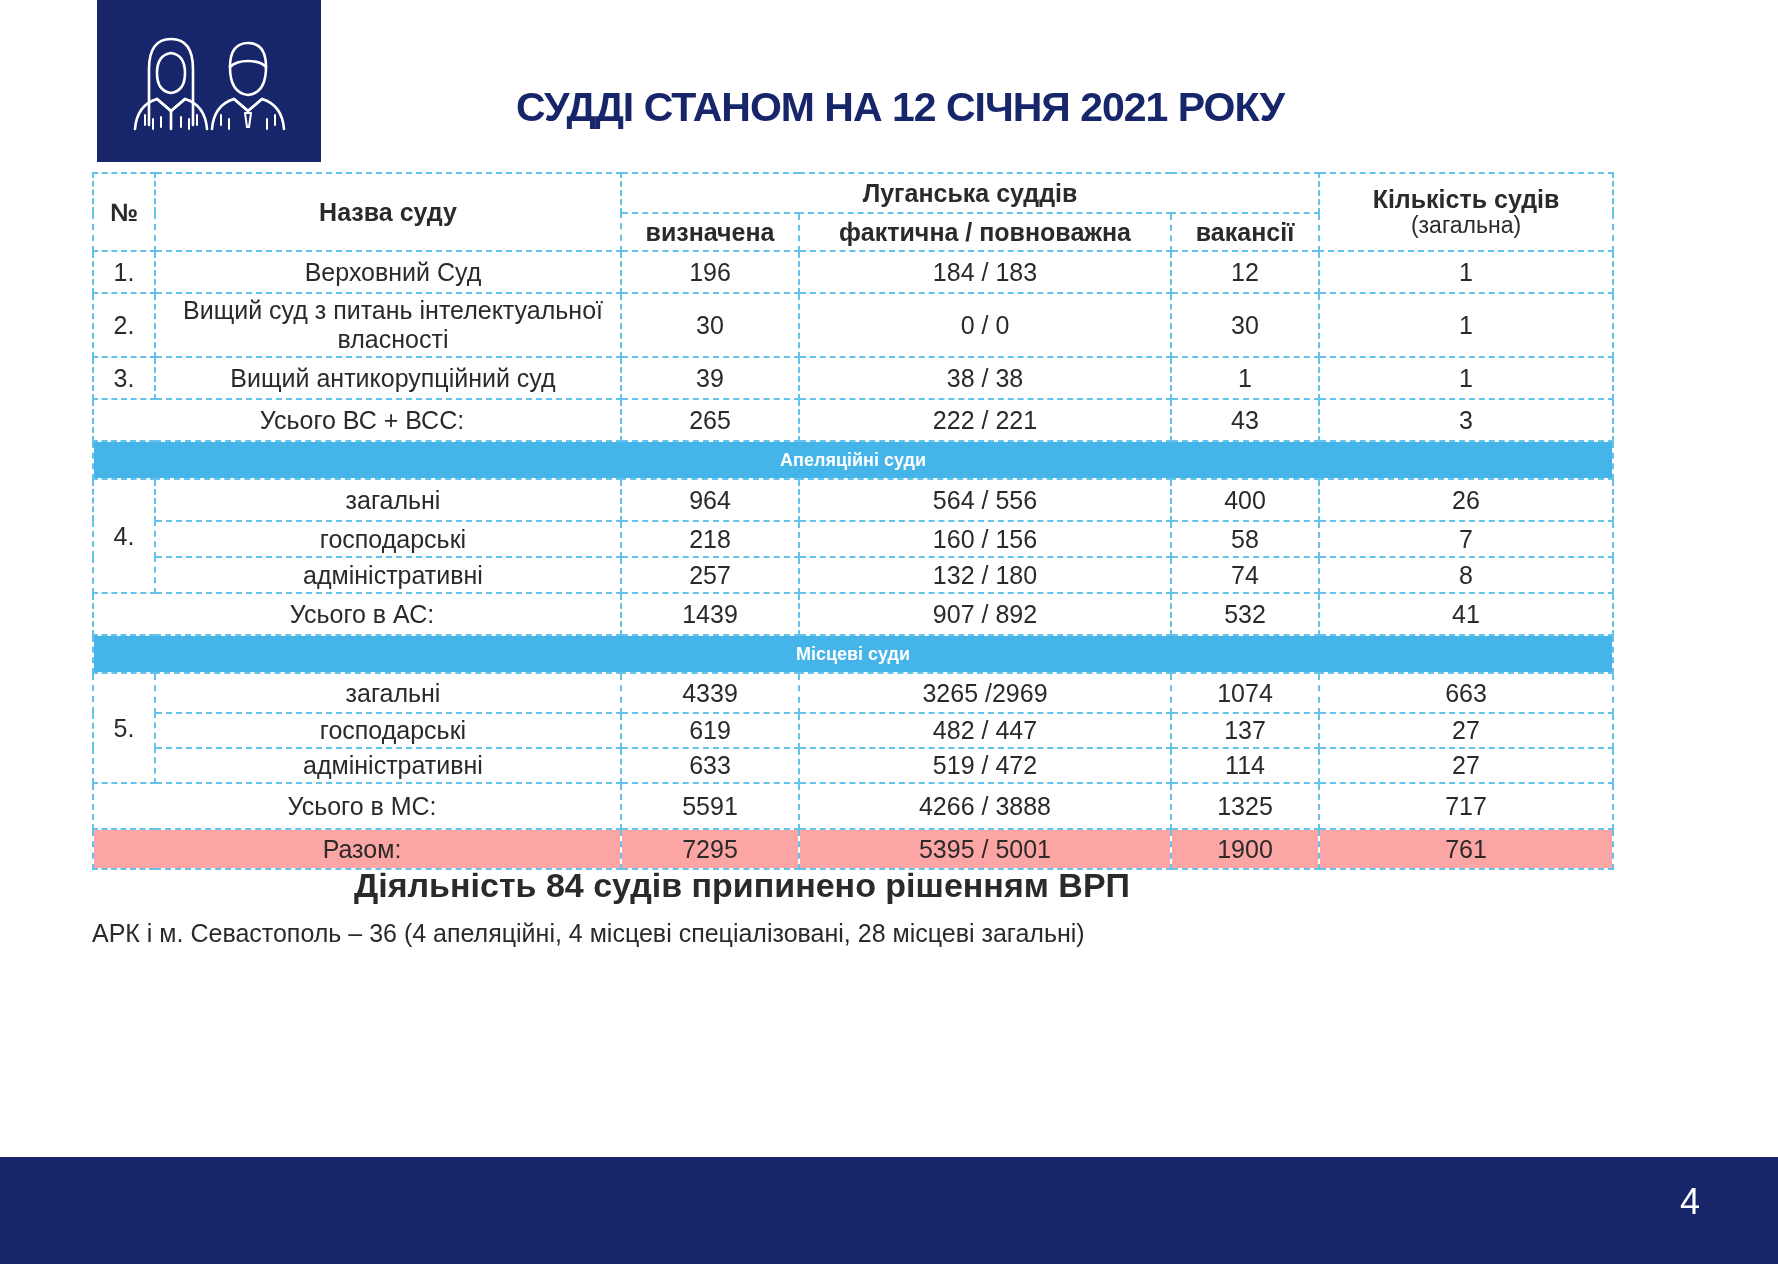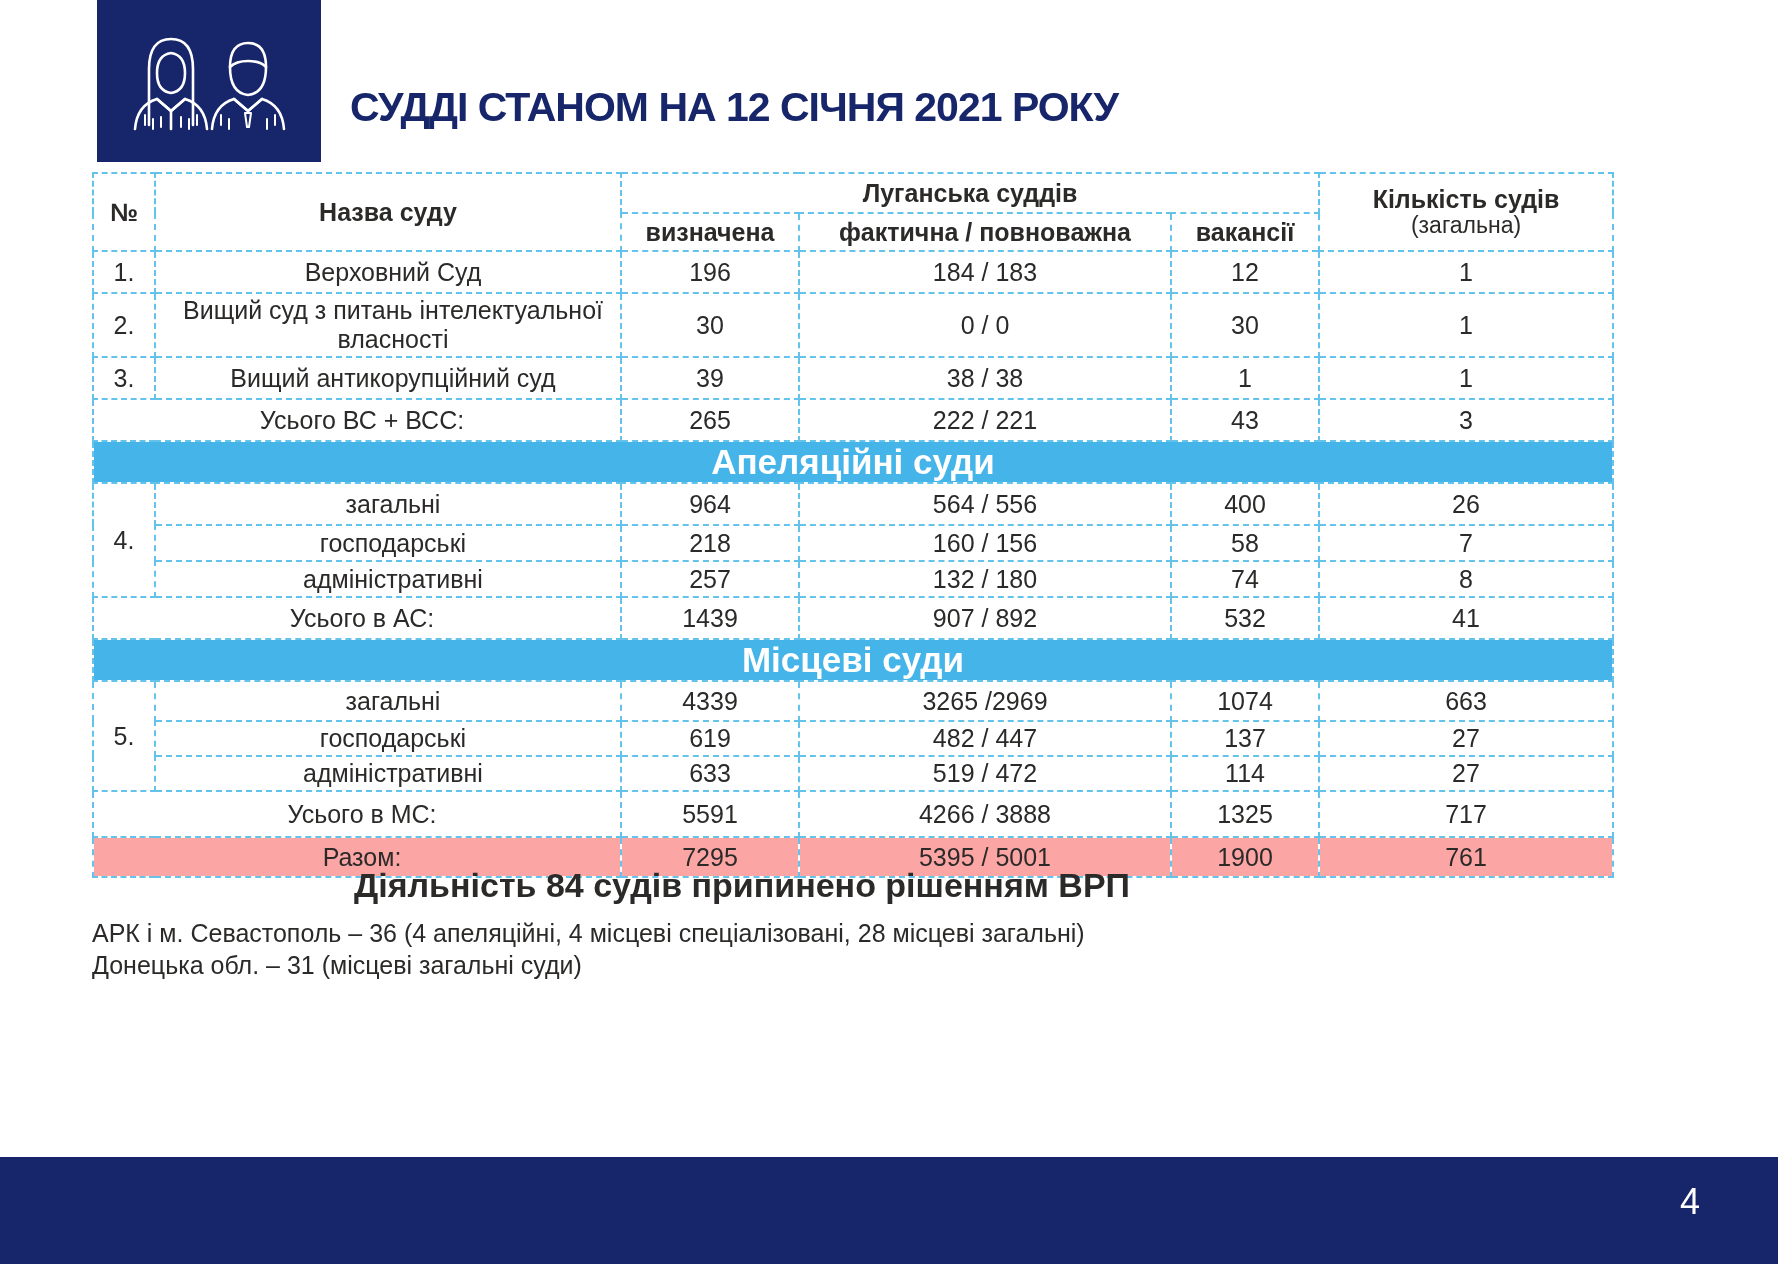--- a/index.html
+++ b/index.html
@@ -8,39 +8,39 @@
 
   .page { position: absolute; inset: 0; background: #ffffff; }
 
   
   .logo-box {
     position: absolute; left: 97px; top: 0; width: 224px; height: 162px;
     background: #17256a; display: flex; align-items: center; justify-content: center;
   }
   .page-title {
     position: absolute; left: 350px; top: 84px; width: 1100px;
-    font-size: 41px; font-weight: bold; color: #17256a; letter-spacing: -1px;
+    font-size: 41px; font-weight: bold; color: #17256a; letter-spacing: -1px; text-align: center;
   }
 
   
   table.judges {
     position: absolute; left: 92px; top: 172px; width: 1520px;
     border-collapse: collapse; table-layout: fixed;
     font-size: 25px; color: #2b2a29;
   }
   table.judges td, table.judges th {
     border: 2px dashed #63c3ea; text-align: center; vertical-align: middle;
     padding: 2px 4px; font-weight: normal; overflow: hidden;
   }
   table.judges th { font-weight: bold; }
   .name-cell { text-align: center; padding-left: 14px !important; }
   .total-label { text-align: center; padding-left: 14px !important; font-weight: bold; }
   .bold { font-weight: bold; }
   tr.band td {
-    background: #45b4e8; color: #ffffff; font-weight: bold; font-size: 35px;
+    background: #45b4e8; color: #ffffff; font-weight: bold; font-size: 18px;
     height: 38px; padding: 0;
   }
   tr.grand td { background: #fca5a5; }
   .sub-note { font-weight: normal; font-size: 23px; display: block; margin-top: -2px; }
 
   
   .notes { position: absolute; left: 92px; top: 866px; width: 1300px; }
   .notes .notes-title { font-size: 34px; font-weight: bold; margin-bottom: 12px; text-align: center; }
   .notes .note-line { font-size: 25px; line-height: 32px; }
 
@@ -205,20 +205,19 @@
         <td class="bold">5395 / 5001</td>
         <td class="bold">1900</td>
         <td class="bold">761</td>
       </tr>
     </tbody>
   </table>
 
   <div class="notes">
     <div class="notes-title">Діяльність 84 судів припинено рішенням ВРП</div>
     <div class="note-line">АРК  і м. Севастополь – 36 (4 апеляційні, 4 місцеві спеціалізовані, 28 місцеві загальні)</div>
-    <div class="note-line">Донецька обл. – 31 (місцеві загальні суди)</div>
   </div>
 
   <div class="footer">
     <div class="page-number">4</div>
   </div>
 
 </div>
 
 </body></html>

